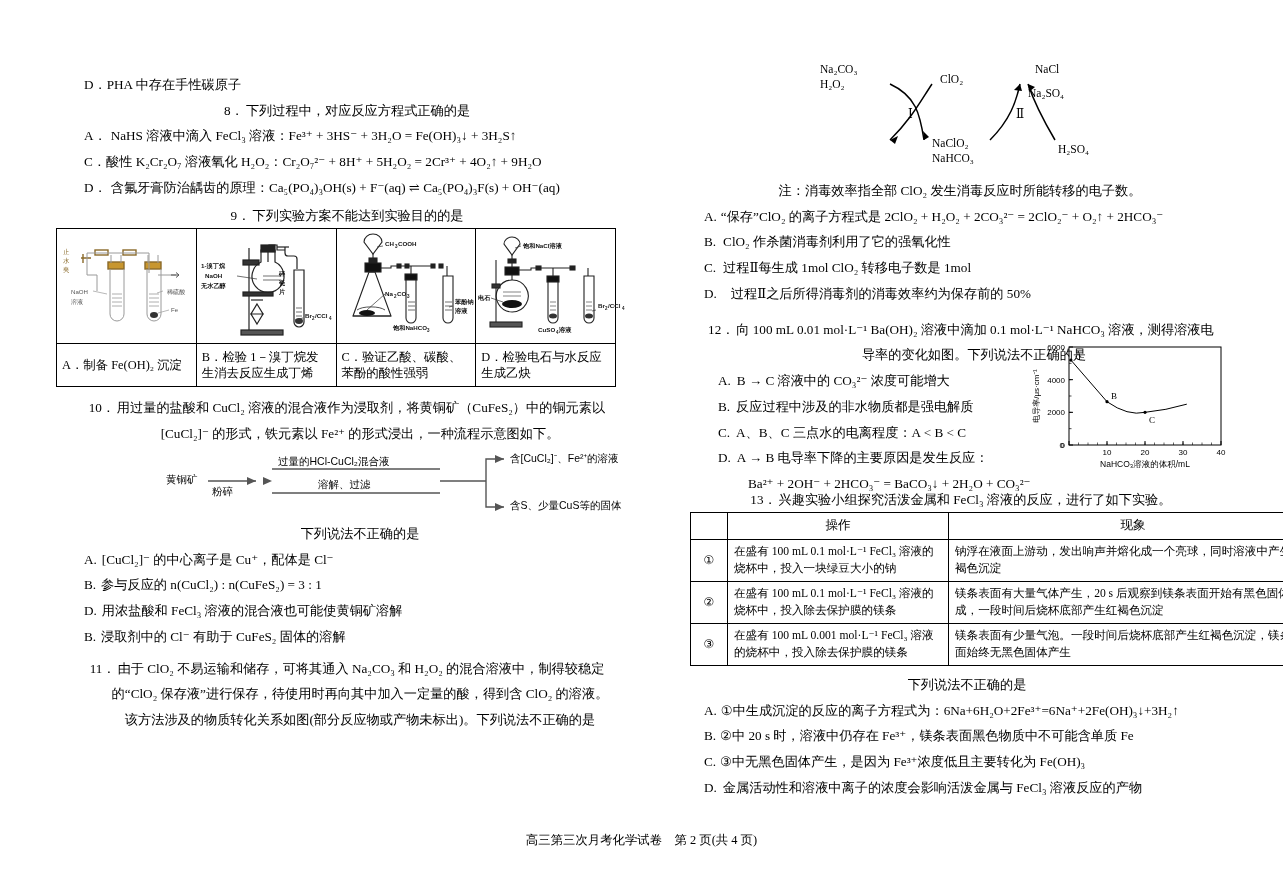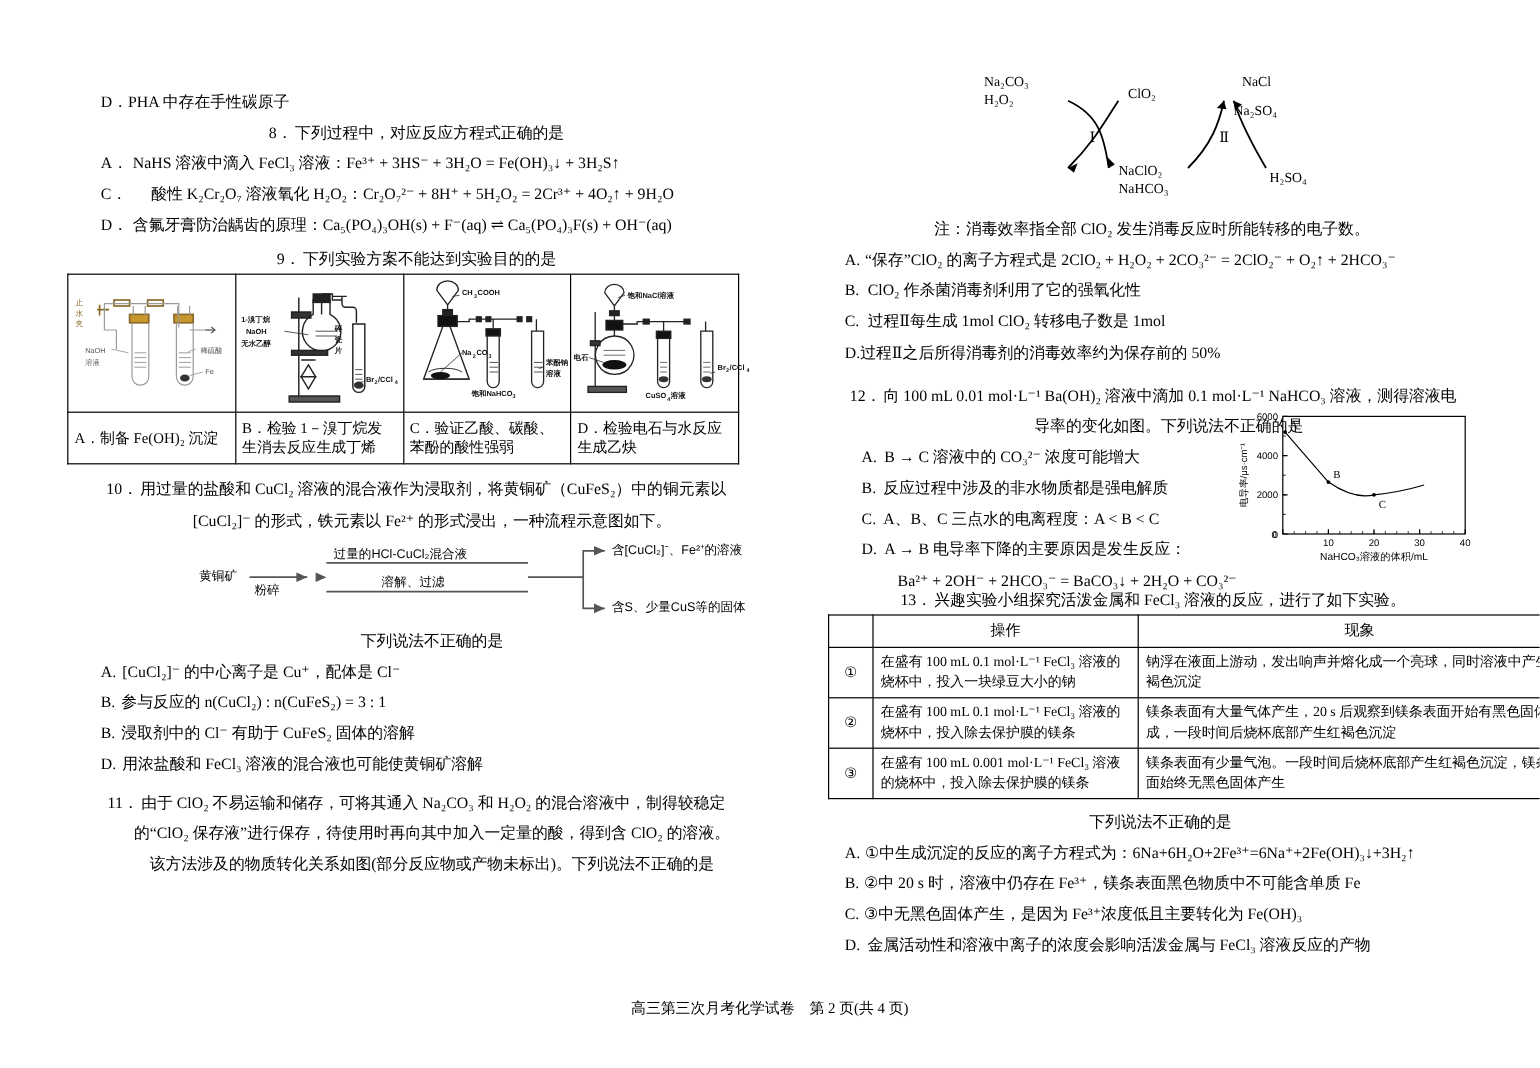--- a/index.html
+++ b/index.html
@@ -64,21 +64,21 @@
     <div style="height:72px"></div>
     <p class="opt">D．PHA 中存在手性碳原子</p>
 
     <p class="qline">
       <span class="qnum">8．</span><span>下列过程中，对应反应方程式正确的是</span>
     </p>
     <p class="opt">
       <span>A．</span><span style="margin-left:4px">NaHS 溶液中滴入 FeCl₃ 溶液：Fe³⁺ + 3HS⁻ + 3H₂O = Fe(OH)₃↓ + 3H₂S↑</span>
     </p>
     <p class="opt">
-      <span>C．</span><span style="margin-left:20px">酸性 K₂Cr₂O₇ 溶液氧化 H₂O₂：Cr₂O₇²⁻ + 8H⁺ + 5H₂O₂ = 2Cr³⁺ + 4O₂↑ + 9H₂O</span>
+      <span>C．</span><span style="margin-left:0">酸性 K₂Cr₂O₇ 溶液氧化 H₂O₂：Cr₂O₇²⁻ + 8H⁺ + 5H₂O₂ = 2Cr³⁺ + 4O₂↑ + 9H₂O</span>
     </p>
     <p class="opt">
       <span>D．</span><span style="margin-left:4px">含氟牙膏防治龋齿的原理：Ca₅(PO₄)₃OH(s) + F⁻(aq) ⇌ Ca₅(PO₄)₃F(s) + OH⁻(aq)</span>
     </p>
 
     <p class="qline" style="margin-top:2px">
       <span class="qnum">9．</span><span>下列实验方案不能达到实验目的的是</span>
     </p>
 
     <table class="exp-table">
@@ -295,24 +295,24 @@
     </div>
 
     <p class="qline indent" style="margin-top:4px">下列说法不正确的是</p>
     <p class="opt">
       <span>A.</span><span style="margin-left:5px">[CuCl₂]⁻ 的中心离子是 Cu⁺，配体是 Cl⁻</span>
     </p>
     <p class="opt">
       <span>B.</span><span style="margin-left:5px">参与反应的 n(CuCl₂) : n(CuFeS₂) = 3 : 1</span>
     </p>
     <p class="opt">
+      <span>D.</span><span style="margin-left:5px">用浓盐酸和 FeCl₃ 溶液的混合液也可能使黄铜矿溶解</span>
+    </p>
+    <p class="opt">
       <span>B.</span><span style="margin-left:5px">浸取剂中的 Cl⁻ 有助于 CuFeS₂ 固体的溶解</span>
-    </p>
-    <p class="opt">
-      <span>D.</span><span style="margin-left:5px">用浓盐酸和 FeCl₃ 溶液的混合液也可能使黄铜矿溶解</span>
     </p>
 
     <p class="qline" style="margin-top:6px">
       <span class="qnum" style="width:30px">11．</span><span>由于 ClO₂ 不易运输和储存，可将其通入 Na₂CO₃ 和 H₂O₂ 的混合溶液中，制得较稳定</span>
     </p>
     <p class="qline indent">的“ClO₂ 保存液”进行保存，待使用时再向其中加入一定量的酸，得到含 ClO₂ 的溶液。</p>
     <p class="qline indent">该方法涉及的物质转化关系如图(部分反应物或产物未标出)。下列说法不正确的是</p>
   </div>
 
   <div class="col col-right">
@@ -348,21 +348,21 @@
     <p class="opt" style="padding-left:14px">
       <span>A.</span><span style="margin-left:4px">“保存”ClO₂ 的离子方程式是 2ClO₂ + H₂O₂ + 2CO₃²⁻ = 2ClO₂⁻ + O₂↑ + 2HCO₃⁻</span>
     </p>
     <p class="opt" style="padding-left:14px">
       <span>B.</span><span style="margin-left:7px">ClO₂ 作杀菌消毒剂利用了它的强氧化性</span>
     </p>
     <p class="opt" style="padding-left:14px">
       <span>C.</span><span style="margin-left:7px">过程Ⅱ每生成 1mol ClO₂ 转移电子数是 1mol</span>
     </p>
     <p class="opt" style="padding-left:14px">
-      <span>D.</span><span style="margin-left:0">过程Ⅱ之后所得消毒剂的消毒效率约为保存前的 50%</span>
+      <span>D.</span><span style="margin-left:14px">过程Ⅱ之后所得消毒剂的消毒效率约为保存前的 50%</span>
     </p>
 
     <div style="position:relative;margin-top:10px;height:170px">
       <p class="qline" style="margin:0">
         <span class="qnum" style="width:30px">12．</span><span>向 100 mL 0.01 mol·L⁻¹ Ba(OH)₂ 溶液中滴加 0.1 mol·L⁻¹ NaHCO₃ 溶液，测得溶液电</span>
       </p>
       <p class="qline indent" style="margin:0">导率的变化如图。下列说法不正确的是</p>
       <p class="opt" style="padding-left:28px;margin:0">
         <span>A.</span><span style="margin-left:6px">B → C 溶液中的 CO₃²⁻ 浓度可能增大</span>
       </p>

